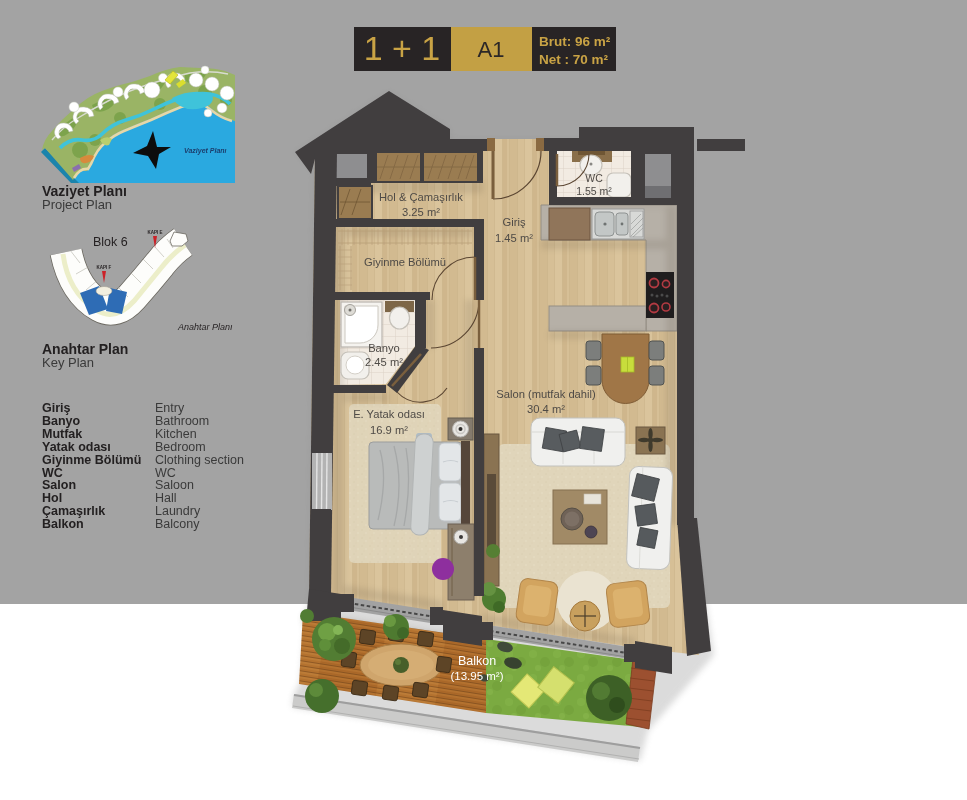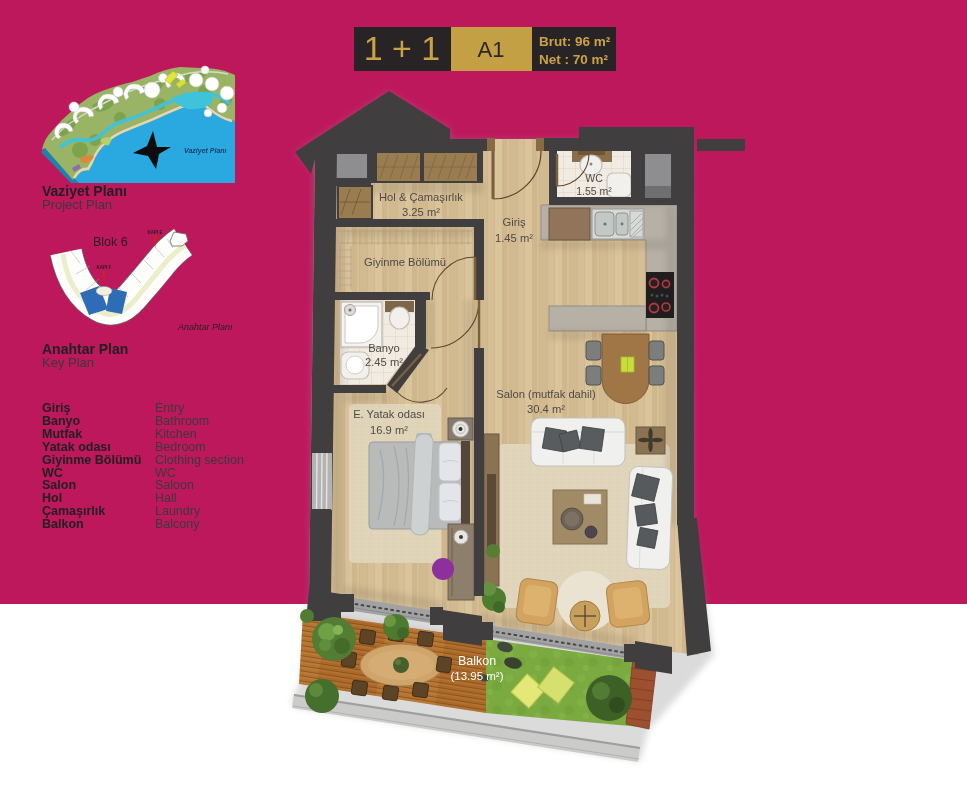--- a/index.html
+++ b/index.html
@@ -1,20 +1,20 @@
 <!DOCTYPE html>
 <html><head>
 <meta charset="utf-8">
 <style>
   html,body{margin:0;padding:0;background:#ffffff;width:967px;height:800px;overflow:hidden;}
   *{font-family:"Liberation Sans",sans-serif;}
 </style>
 </head>
 <body>
-<div style="position:relative;width:967px;height:604px;background:#be185d;">
+<div style="position:relative;width:967px;height:604px;background:#a3a3a3;">
 <svg width="967" height="800" viewBox="0 0 967 800" style="position:absolute;left:0;top:0;">
 <defs>
   <pattern id="wood" width="30" height="120" patternUnits="userSpaceOnUse">
     <rect width="30" height="120" fill="#d6bf96"></rect>
     <rect x="0" width="7" height="120" fill="#d2ba90"></rect>
     <rect x="14" width="8" height="120" fill="#dac49c"></rect>
     <rect x="23" width="4" height="120" fill="#cfb68c"></rect>
     <line x1="7.5" y1="0" x2="7.5" y2="120" stroke="#c7af85" stroke-width="0.5"></line>
     <line x1="14.5" y1="0" x2="14.5" y2="120" stroke="#c7af85" stroke-width="0.5"></line>
     <line x1="22.5" y1="0" x2="22.5" y2="120" stroke="#c7af85" stroke-width="0.5"></line>

